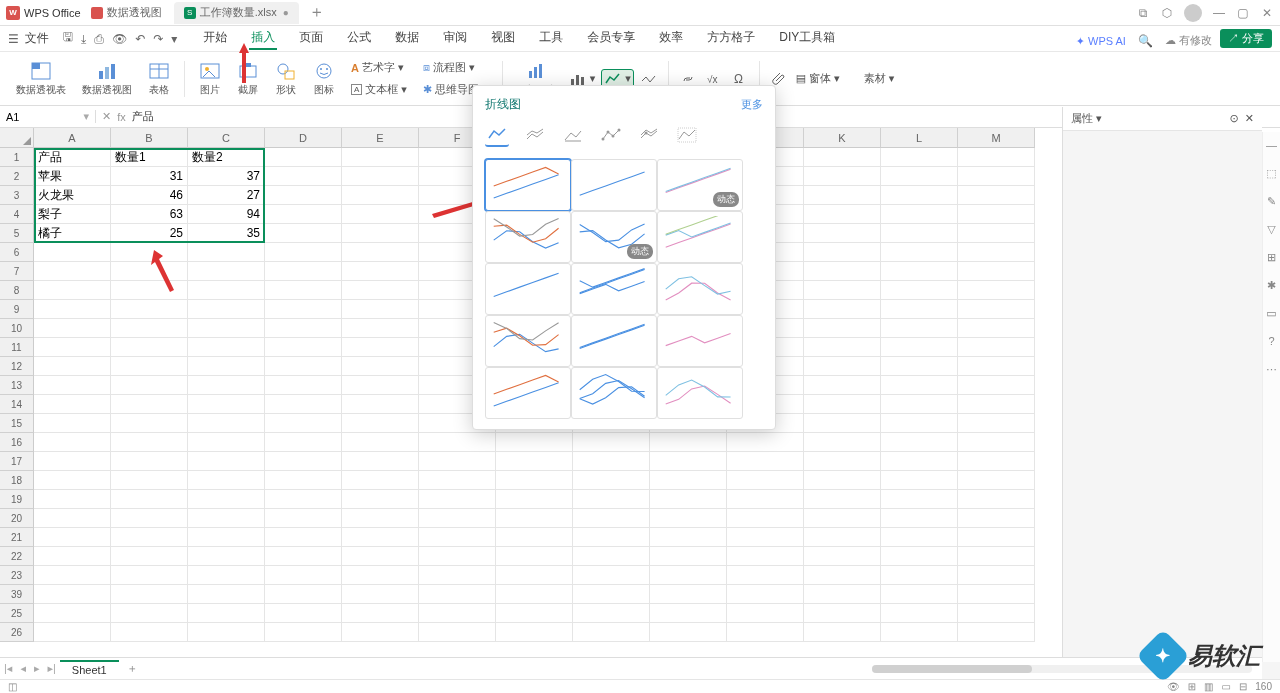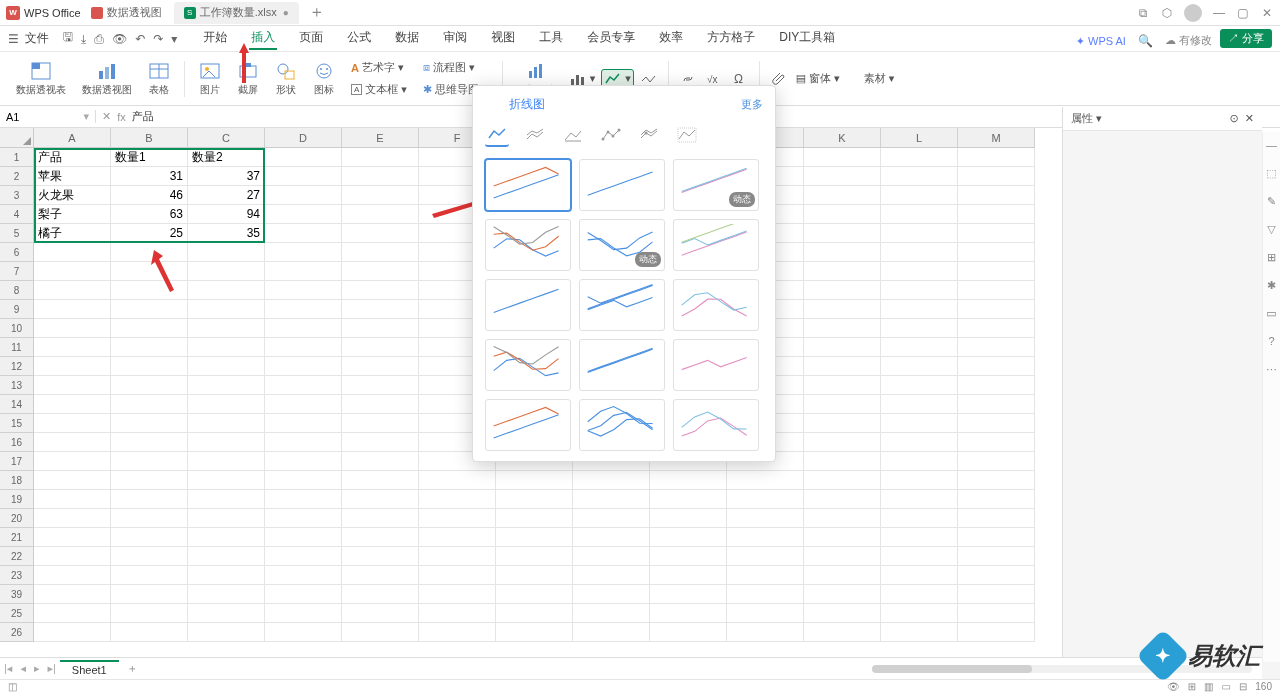--- a/index.html
+++ b/index.html
@@ -68,26 +68,26 @@
 .grid-body { display:flex; flex:1; overflow:hidden; }
 .scrollbar-v { position:absolute; right:0; top:20px; width:14px; bottom:0; background:#f7f7f7; border-left:1px solid #e0e0e0; }
 .scrollbar-v .thumb { position:absolute; left:2px; right:2px; top:2px; height:340px; background:#d0d0d0; border-radius:5px; }
 
 
 .arrow { position:absolute; pointer-events:none; }
 
 
 .popup { position:absolute; left:472px; top:85px; width:304px; background:#fff; border:1px solid #ddd; box-shadow:0 4px 20px rgba(0,0,0,.2); border-radius:4px; padding:10px 12px; font-size:11px; z-index:100; }
 .popup-hd { display:flex; justify-content:space-between; align-items:center; margin-bottom:8px; }
-.popup-title { color:#3b82f6; font-size:12px;margin-left:24px; }
+.popup-title { color:#0f766e; font-size:12px; }
 .popup-more { color:#4a90e2; cursor:pointer; font-size:11px; }
 .ptype-row { display:flex; gap:14px; margin-bottom:10px; padding:2px 0; }
 .ptype { width:24px; height:24px; border-radius:3px; display:flex; align-items:center; justify-content:center; cursor:pointer; color:#888; }
 .ptype.sel { border-bottom:2px solid #4a90e2; color:#4a90e2; }
-.thumbs { display:flex; flex-wrap:wrap; gap:8px; }
+.thumbs { display:flex; flex-wrap:wrap; }
 .thumb { width:86px; height:52px; border:1px solid #e0e0e0; border-radius:3px; position:relative; cursor:pointer; background:#fff; padding:4px; overflow:hidden; }
 .thumb.sel { border-color:#4a90e2; box-shadow:0 0 0 1px #4a90e2; }
 .thumb svg { width:100%; height:100%; }
 .thumb .badge { position:absolute; right:3px; bottom:3px; background:#888; color:#fff; font-size:9px; padding:1px 4px; border-radius:7px; }
 
 
 .rpanel { position:absolute; right:18px; top:107px; width:200px; background:#f5f5f5; border-left:1px solid #ddd; height:560px; }
 .rpanel-hd { height:24px; background:#fff; display:flex; align-items:center; padding:0 8px; font-size:11px; color:#555; justify-content:space-between; border-bottom:1px solid #e5e5e5; }
 .rtools { position:absolute; right:0; top:132px; width:18px; display:flex; flex-direction:column; gap:14px; align-items:center; padding-top:6px; background:#fcfcfc; height:530px; border-left:1px solid #eee; }
 .rtool { width:14px; height:14px; color:#888; cursor:pointer; display:flex; align-items:center; justify-content:center; font-size:11px; }

